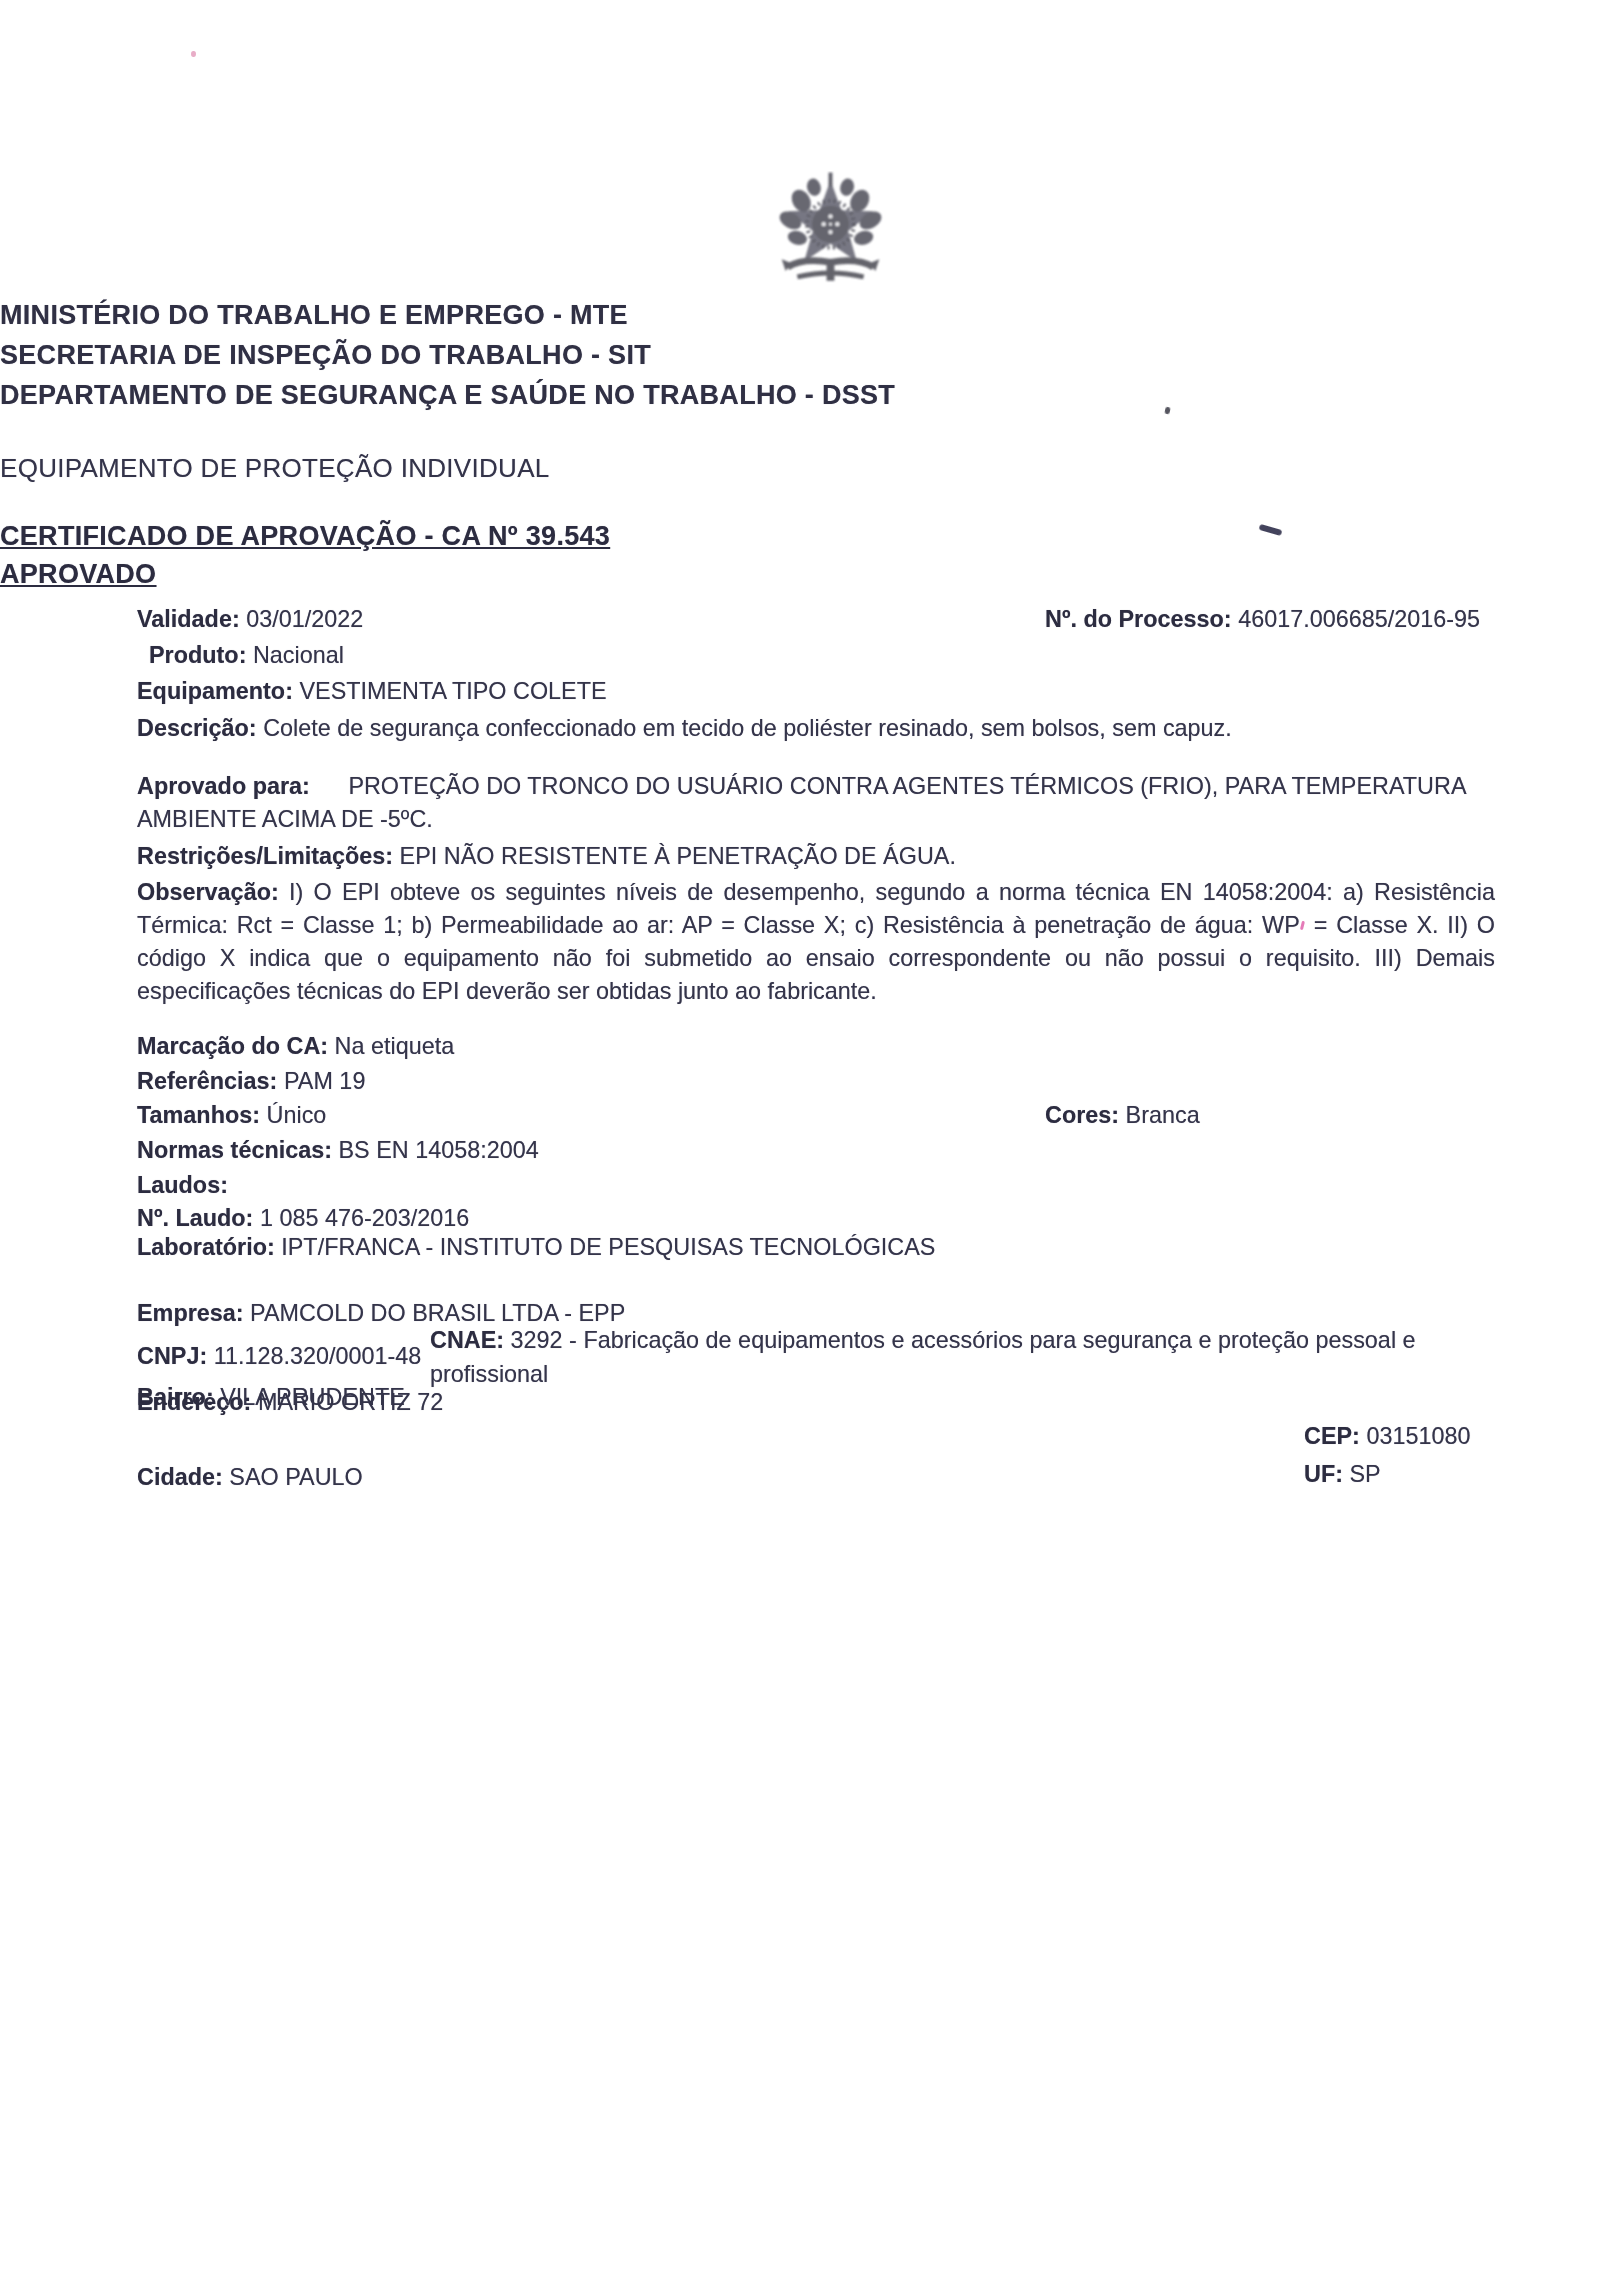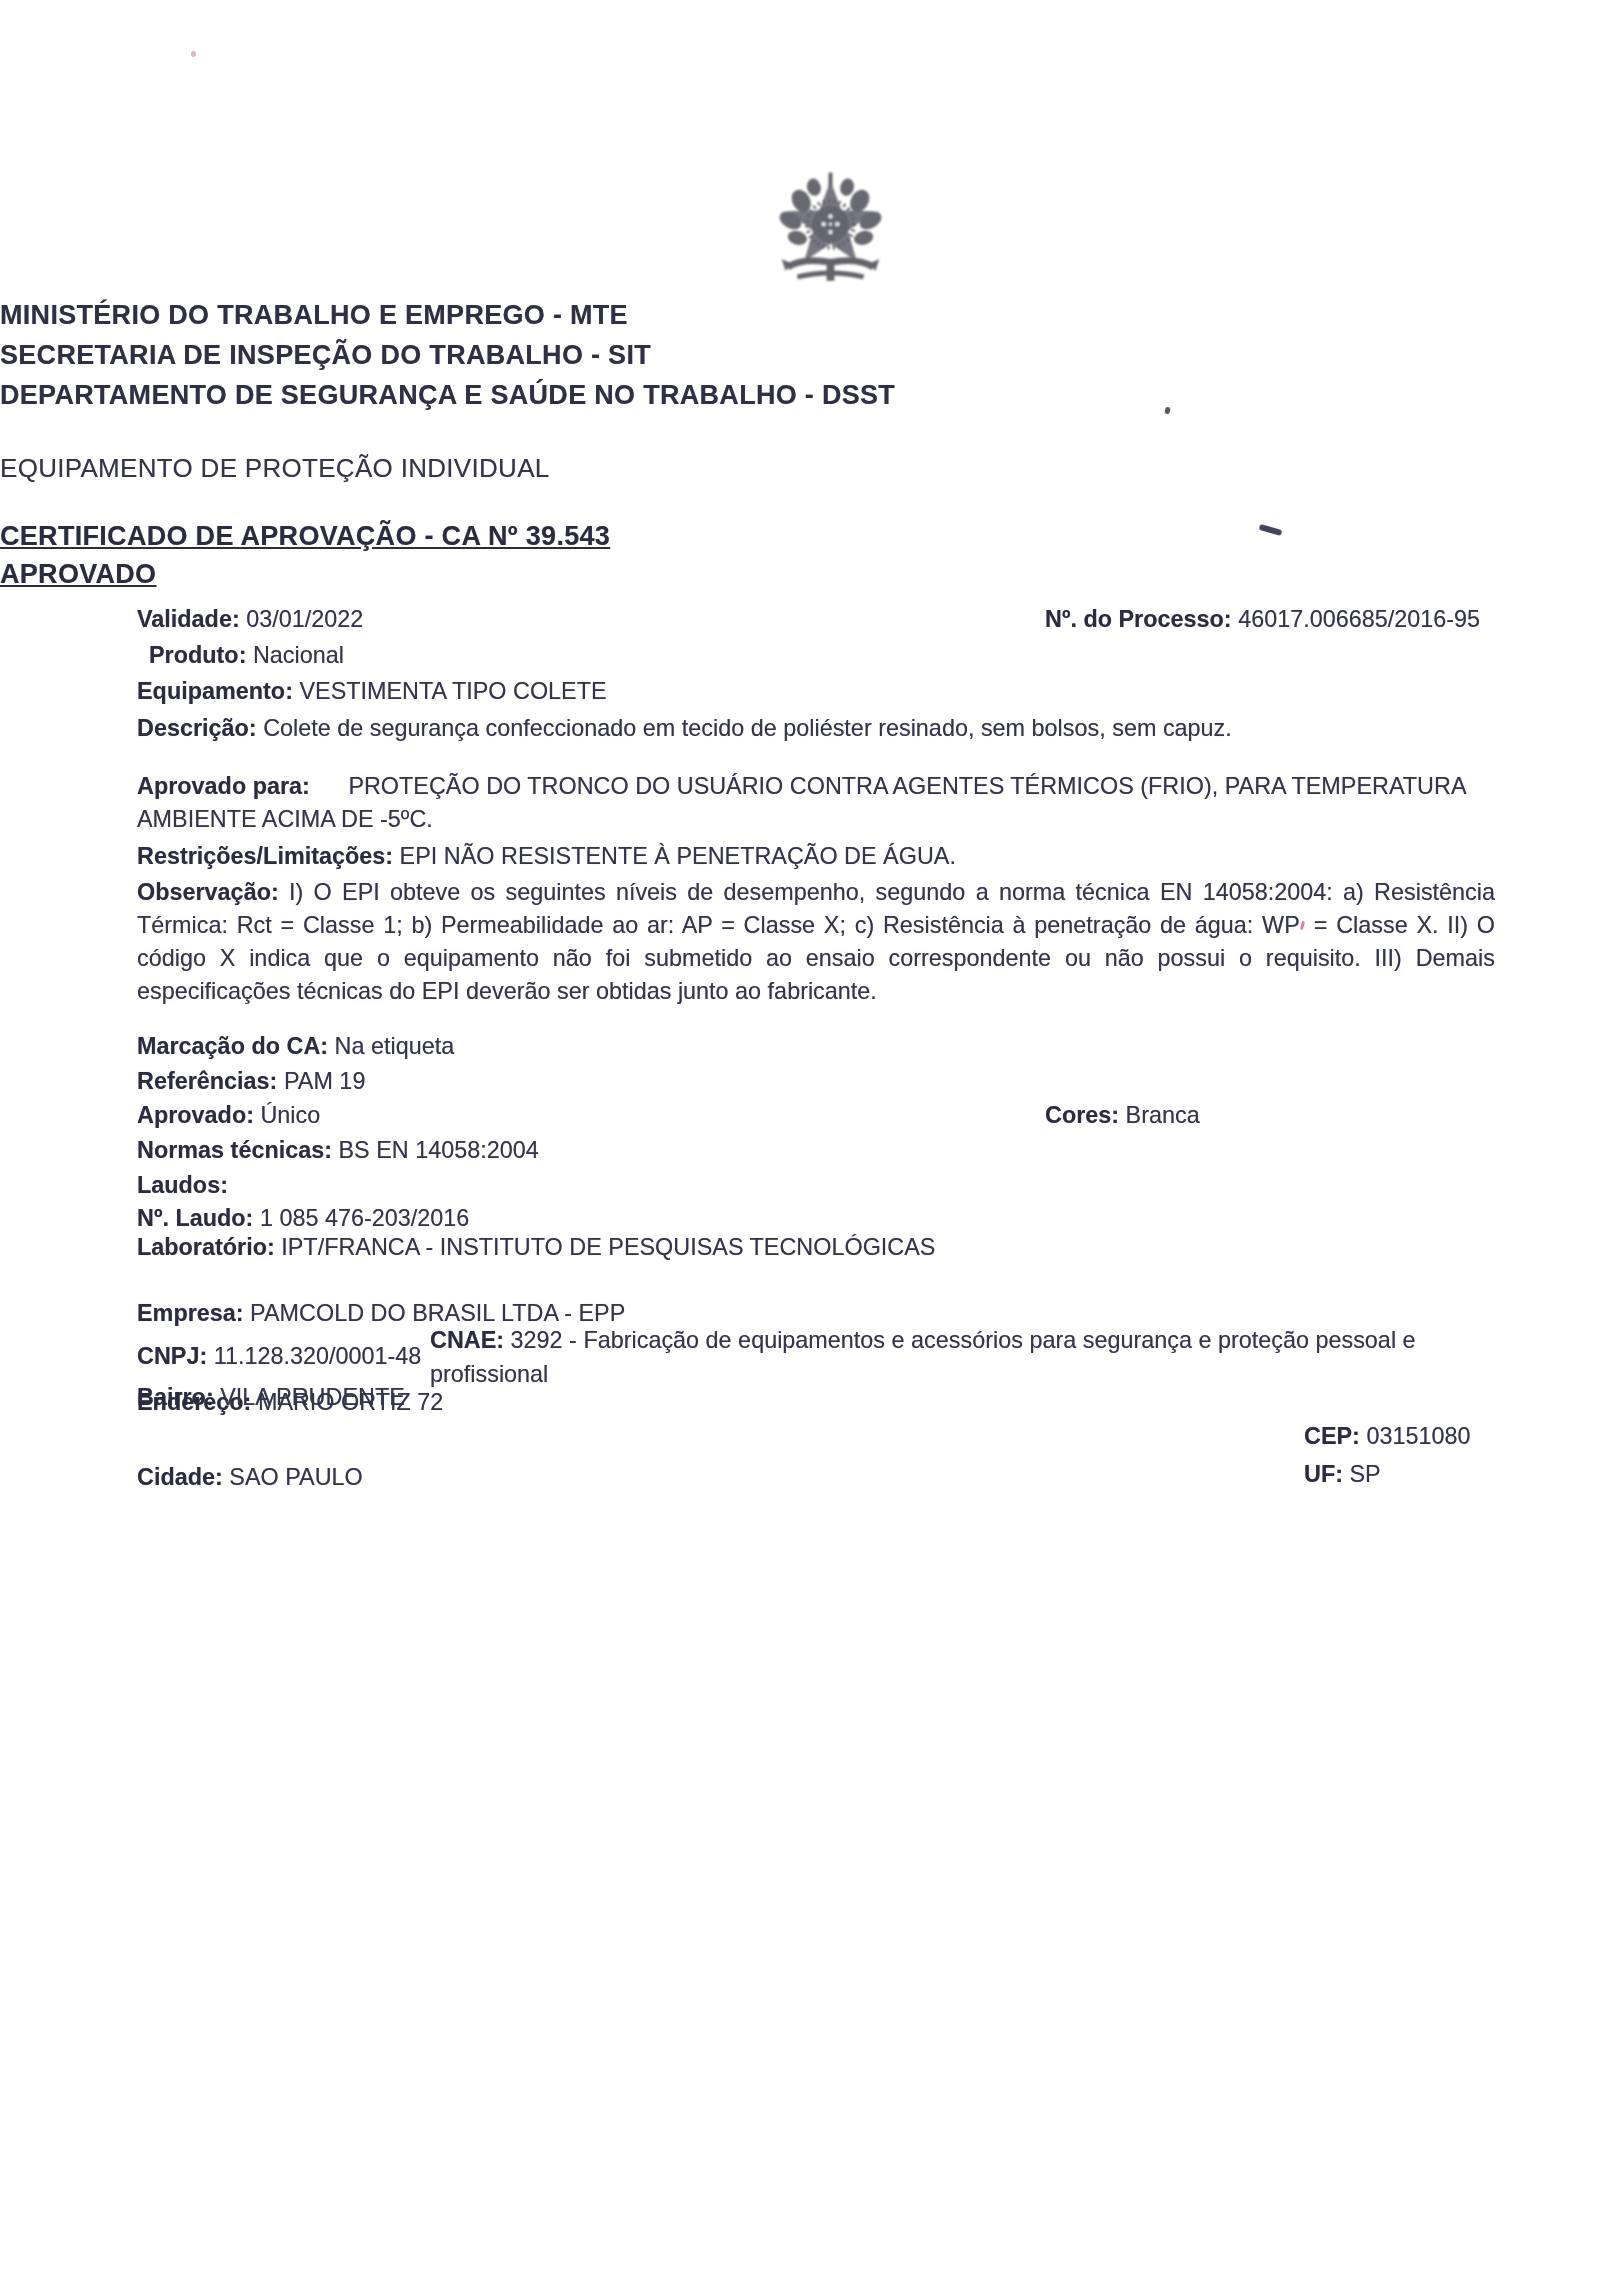--- a/index.html
+++ b/index.html
@@ -134,21 +134,21 @@
     <span class="lbl">Marcação do CA:</span>
     <span>Na etiqueta</span>
   </div>
 
   <div class="row" style="top:1068px;left:137px">
     <span class="lbl">Referências:</span>
     <span>PAM 19</span>
   </div>
 
   <div class="row" style="top:1102px;left:137px">
-    <span class="lbl">Aprovado:</span>
+    <span class="lbl">Tamanhos:</span>
     <span>Único</span>
   </div>
   <div class="row" style="top:1102px;left:1045px">
     <span class="lbl">Cores:</span>
     <span>Branca</span>
   </div>
 
   <div class="row" style="top:1137px;left:137px">
     <span class="lbl">Normas técnicas:</span>
     <span>BS EN 14058:2004</span>

